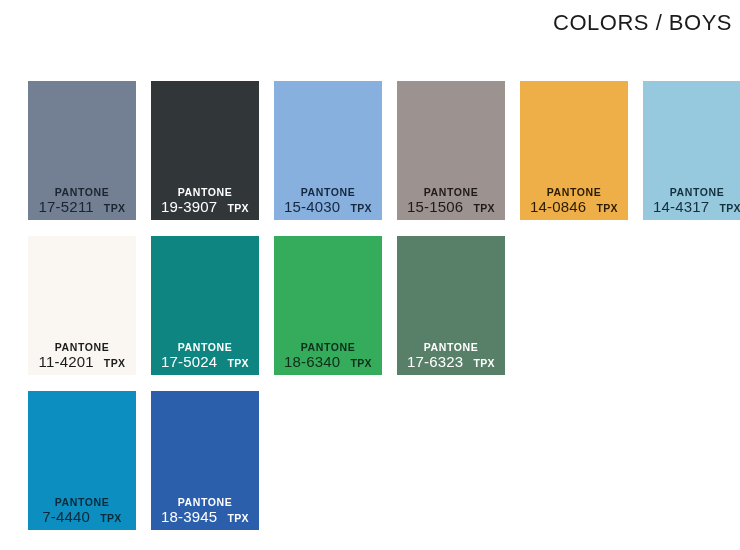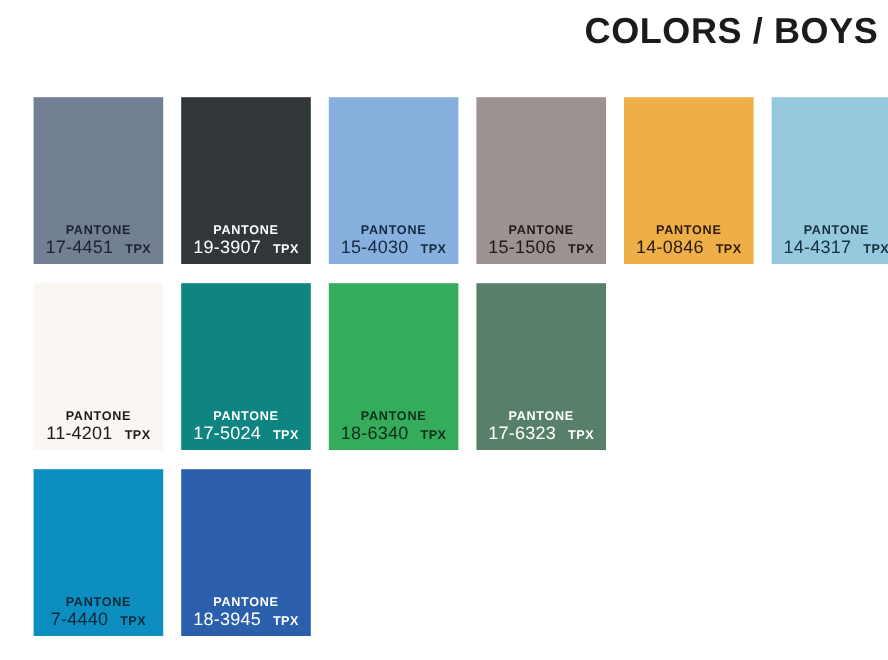--- a/index.html
+++ b/index.html
@@ -13,22 +13,22 @@
     font-family: "Liberation Sans", sans-serif;
     overflow: hidden;
     position: relative;
   }
 
   
   #board-title {
     position: absolute;
     top: 12px;
     right: 8px;
-    font-size: 30px;
-    font-weight: bold;
+    font-size: 22px;
+    font-weight: normal;
     letter-spacing: 0.5px;
     color: #1b1b1b;
     font-family: "Liberation Sans", sans-serif;
     white-space: nowrap;
     line-height: 1;
   }
 
   
   #swatch-area {
     position: absolute;
@@ -91,21 +91,21 @@
 </head>
 <body style="background: rgb(255, 255, 255);">
 
 <div id="board-title" style="color: rgb(27, 27, 27);">COLORS / BOYS</div>
 
 <div id="swatch-area">
     <div class="swatch-row">
       <div class="swatch" style="background: rgb(115, 127, 146);">
         <div class="swatch-label" style="color: rgb(27, 36, 48);">
           <span class="pantone-word">PANTONE</span>
-          <span class="pantone-code"><span>17-4451</span><span class="pantone-suffix">TPX</span></span>
+          <span class="pantone-code"><span>17-5211</span><span class="pantone-suffix">TPX</span></span>
         </div>
       </div>
       <div class="swatch" style="background: rgb(49, 54, 57);">
         <div class="swatch-label" style="color: rgb(255, 255, 255);">
           <span class="pantone-word">PANTONE</span>
           <span class="pantone-code"><span>19-3907</span><span class="pantone-suffix">TPX</span></span>
         </div>
       </div>
       <div class="swatch" style="background: rgb(135, 176, 222);">
         <div class="swatch-label" style="color: rgb(20, 40, 63);">

